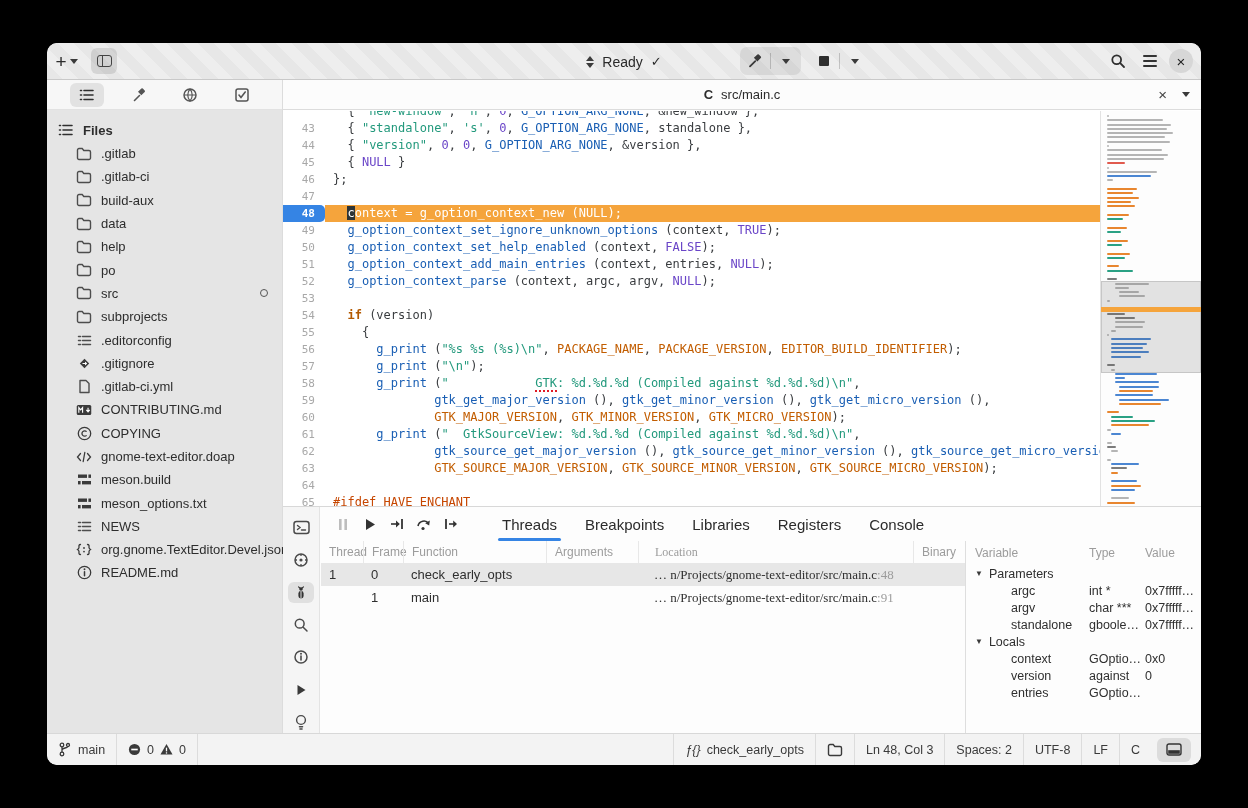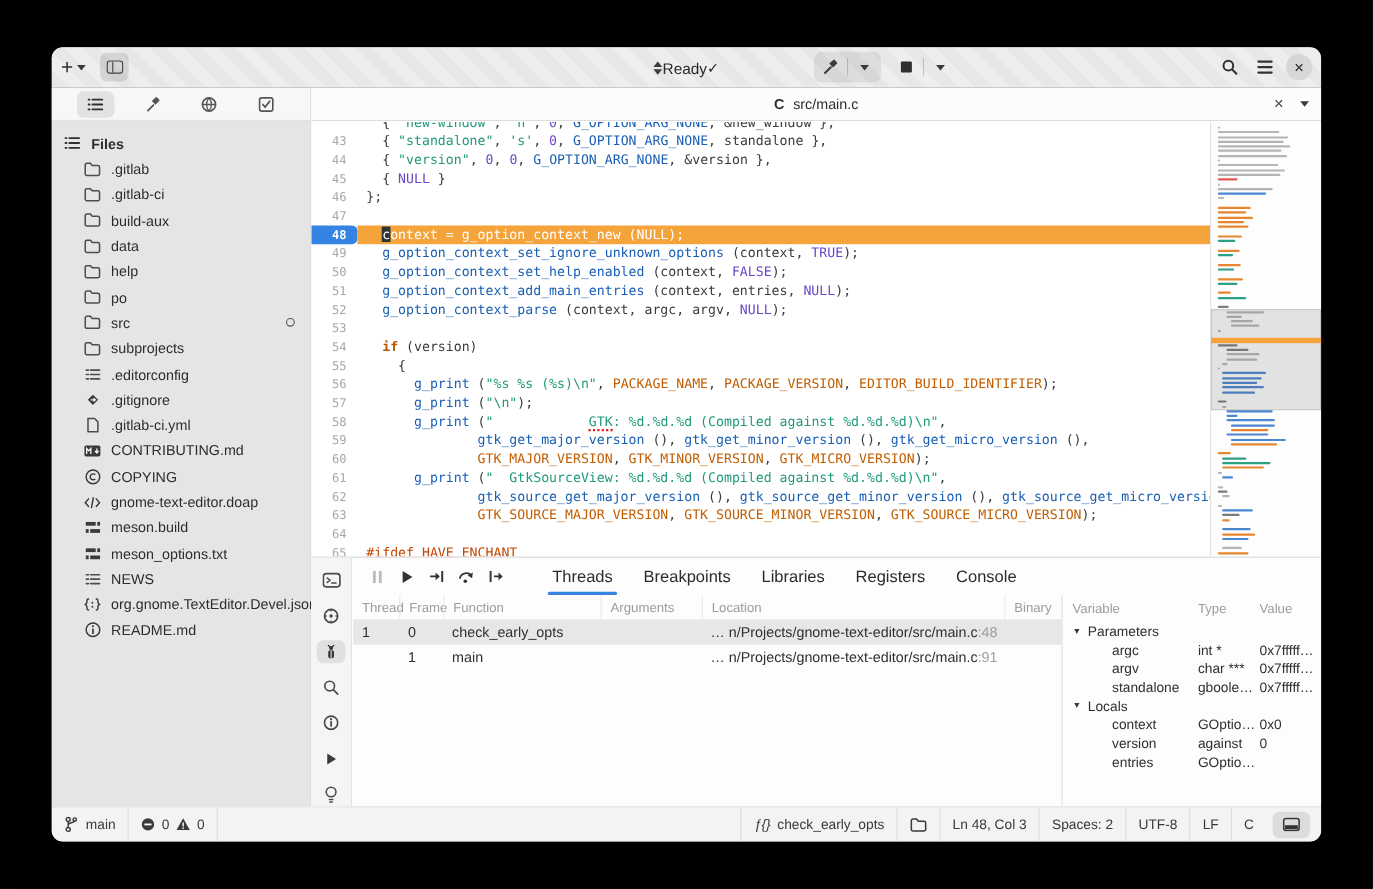--- a/index.html
+++ b/index.html
@@ -19,21 +19,21 @@
   .hb-group { display:flex; align-items:center; background:rgba(0,0,0,.07);
     border-radius:7px; height:28px; padding:0 2px; }
   .hb-divider { width:1px; height:16px; background:rgba(0,0,0,.18); margin:0 2px; }
   .plus-txt { font-size:19px; line-height:19px; color:#2c2c2c; }
   .caret { width:0; height:0; border-left:4px solid transparent;
     border-right:4px solid transparent; border-top:5px solid #3a3a3a; margin:0 3px; }
   .pane-toggle { background:rgba(0,0,0,.1); margin-left:10px; }
   .pane-ico { width:15px; height:12px; border:1.6px solid #444; border-radius:3px; position:relative; }
   .pane-ico::after { content:''; position:absolute; left:4px; top:0; bottom:0; width:1.6px; background:#444; }
   .omni { position:absolute; left:0; right:0; margin:auto; width:220px; top:6px; height:25px;
-    display:flex; align-items:center; justify-content:center; }
+    display:flex; align-items:center; justify-content:center; gap:8px; }
   .updown { display:flex; flex-direction:column; gap:2px; }
   .updown i { width:0; height:0; border-left:4px solid transparent; border-right:4px solid transparent; }
   .updown .u { border-bottom:5px solid #3b3b3b; }
   .updown .d { border-top:5px solid #3b3b3b; }
   .omni-label { font-size:14px; color:#2a2a2a; }
   .omni-check { font-size:13px; color:#2a2a2a; }
   .run-zone { position:absolute; left:693px; top:4px; display:flex; align-items:center; gap:8px; }
   .hb-right { margin-left:auto; display:flex; align-items:center; gap:6px; }
   .stop-sq { width:10px; height:10px; background:#2f2f2f; border-radius:1px; }
   .close-circ { width:24px; height:24px; border-radius:50%; background:#d7d7d7;
@@ -111,21 +111,21 @@
   .threads { position:absolute; left:0; top:0; bottom:0; width:645px; border-right:1px solid #dedede; }
   .trow { display:flex; align-items:center; height:23px; font-size:13px; color:#2f2f2f; }
   .trow.hdr { color:#9c9c9c; font-size:12px; height:22px; }
   .trow.hdr > div { border-left:1px solid #e8e8e8; height:100%; display:flex; align-items:center; }
   .trow.hdr > div:first-child { border-left:none; }
   .trow.sel { background:#e7e7e7; }
   .c-thread { width:42px; padding-left:8px; flex:none; }
   .c-frame  { width:40px; padding-left:8px; flex:none; }
   .c-fn { flex:1; padding-left:8px; }
   .c-args { width:92px; padding-left:8px; flex:none; }
-  .c-loc { width:275px; padding-left:8px; flex:none; white-space:nowrap; overflow:hidden; }
+  .c-loc { width:275px; padding-left:16px; flex:none; white-space:nowrap; overflow:hidden;font-family:Liberation Serif, serif; }
   .c-bin { width:52px; padding-left:8px; flex:none; }
   .loc-line { color:#9c9c9c; }
   .vars { position:absolute; left:646px; right:0; top:0; bottom:0; overflow:hidden; }
   .vrow { display:flex; align-items:center; height:17px; font-size:12.5px; color:#2f2f2f; }
   .vrow.hdr { color:#9c9c9c; font-size:12px; height:24px; }
   .v-name { width:122px; padding-left:8px; flex:none; white-space:nowrap; overflow:hidden; display:flex; align-items:center; gap:6px; }
   .v-name.child { padding-left:44px; }
   .v-type { width:56px; flex:none; white-space:nowrap; overflow:hidden; }
   .v-val { flex:1; white-space:nowrap; overflow:hidden; }
   .expander { font-size:8px; color:#3a3a3a; }

